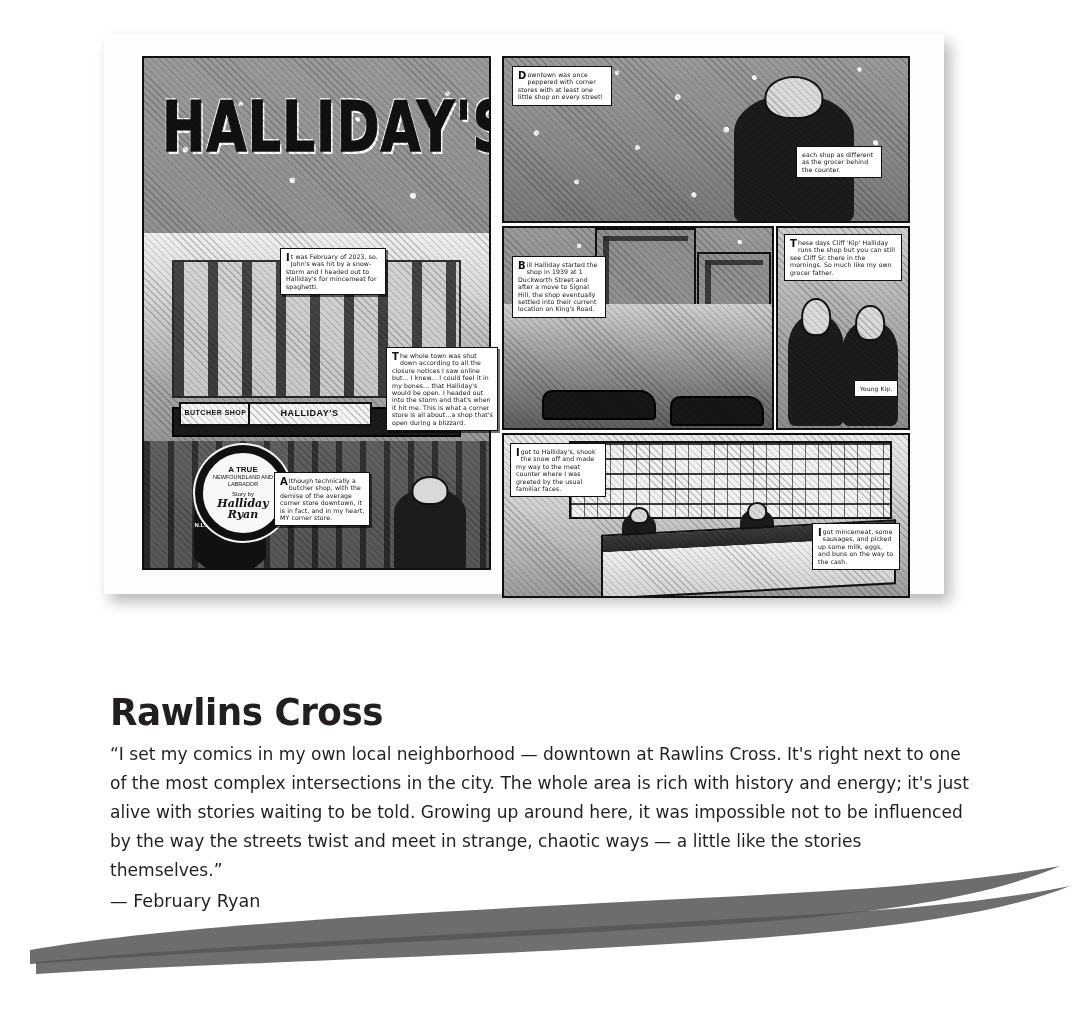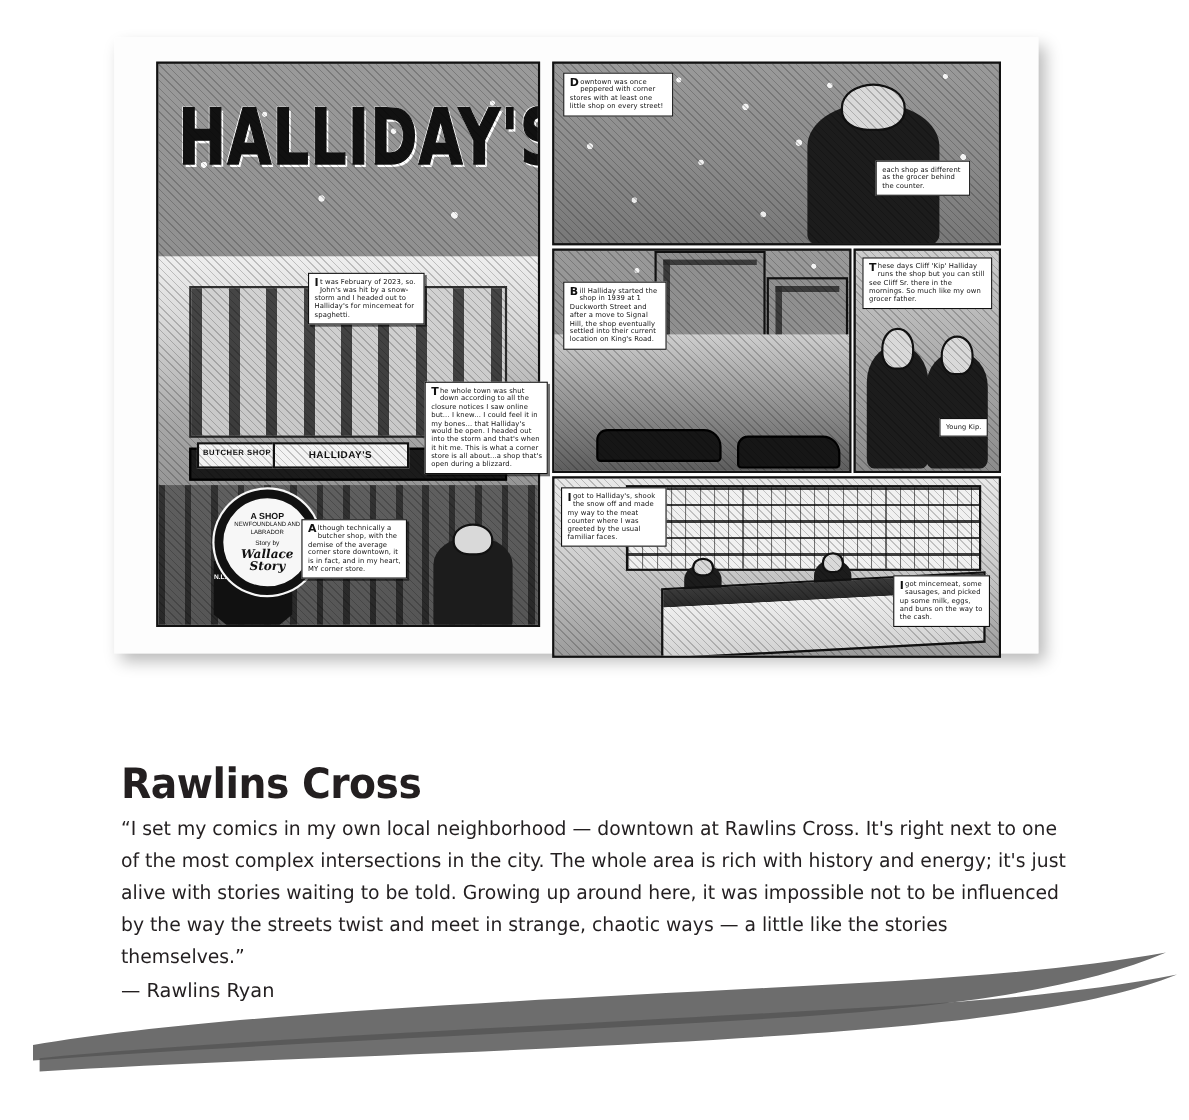--- a/index.html
+++ b/index.html
@@ -326,24 +326,24 @@
       <div class="hatch"></div>
 
       <div class="figure" style="left:250px; top:430px; width:72px; height:84px;">
         <div class="head"></div>
       </div>
 
       <div class="ribbon">
         <span>N.L.D. STORIES COMICS</span>
       </div>
       <div class="seal">
-        <div class="l1">A SHOP</div>
+        <div class="l1">A TRUE</div>
         <div class="l2">NEWFOUNDLAND AND LABRADOR</div>
         <div class="l3">Story by</div>
-        <div class="l4">Wallace Story</div>
+        <div class="l4">Halliday Ryan</div>
       </div>
 
       <div class="caption shadow" style="left:136px; top:190px; width:106px;">
         <span class="dropcap">I</span>
         <span>t was February of 2023, so. John's was hit by a snow-storm and I headed out to Halliday's for mincemeat for spaghetti.</span>
       </div>
     </div>
 
     <div class="caption shadow" style="left:282px; top:313px; width:112px;">
       <span class="dropcap">T</span>
@@ -426,19 +426,19 @@
         <span>got mincemeat, some sausages, and picked up some milk, eggs, and buns on the way to the cash.</span>
       </div>
     </div>
 
   </div>
 </div>
 
 <div class="text-block">
   <h1 class="headline">Rawlins Cross</h1>
   <p class="quote">“I set my comics in my own local neighborhood — downtown at Rawlins Cross. It's right next to one of the most complex intersections in the city. The whole area is rich with history and energy; it's just alive with stories waiting to be told. Growing up around here, it was impossible not to be influenced by the way the streets twist and meet in strange, chaotic ways — a little like the stories themselves.”</p>
-  <div class="byline">— Rawlins Ryan</div>
+  <div class="byline">— February Ryan</div>
 </div>
 
 <svg class="brush" viewBox="0 0 1081 120" preserveAspectRatio="none">
   <path d="M30,92 C180,66 430,54 700,40 C840,33 960,26 1060,8 C980,42 860,58 700,68 C470,82 220,92 30,106 Z" fill="#6d6d6d"></path>
   <path d="M36,104 C220,86 520,74 820,56 C920,50 1000,42 1070,28 C980,64 820,78 600,90 C420,100 200,106 36,116 Z" fill="#565656" opacity="0.85"></path>
 </svg>
 
 </body></html>

